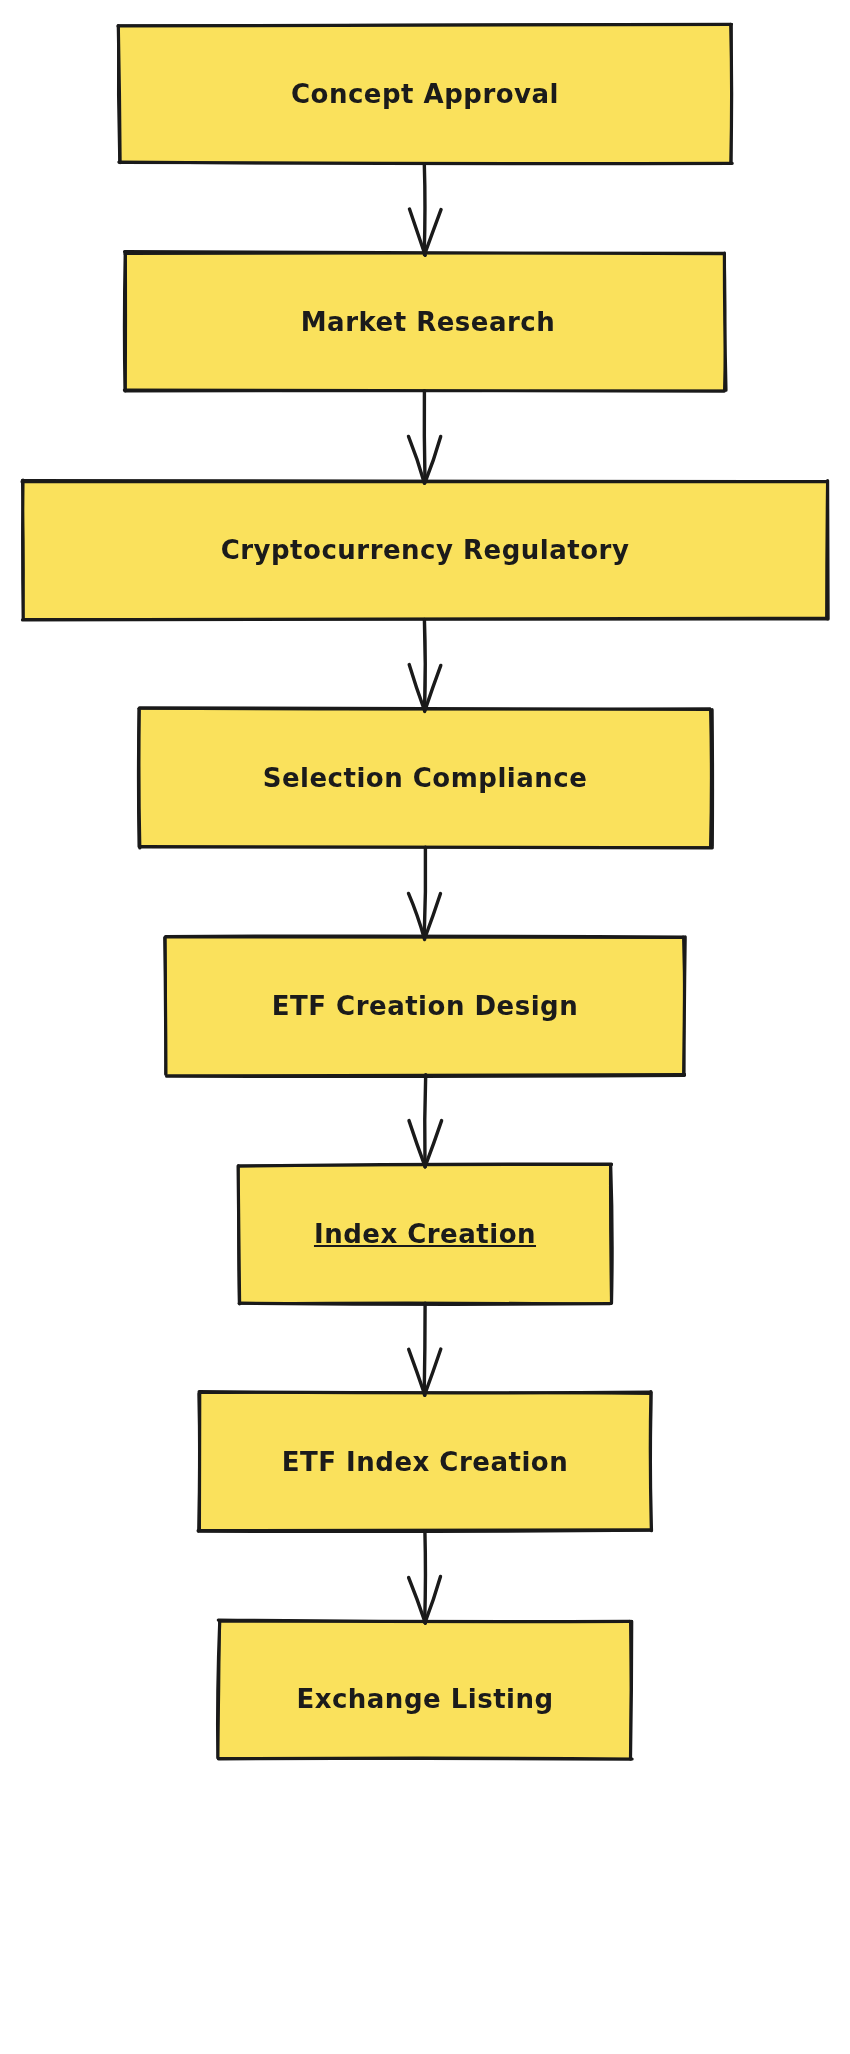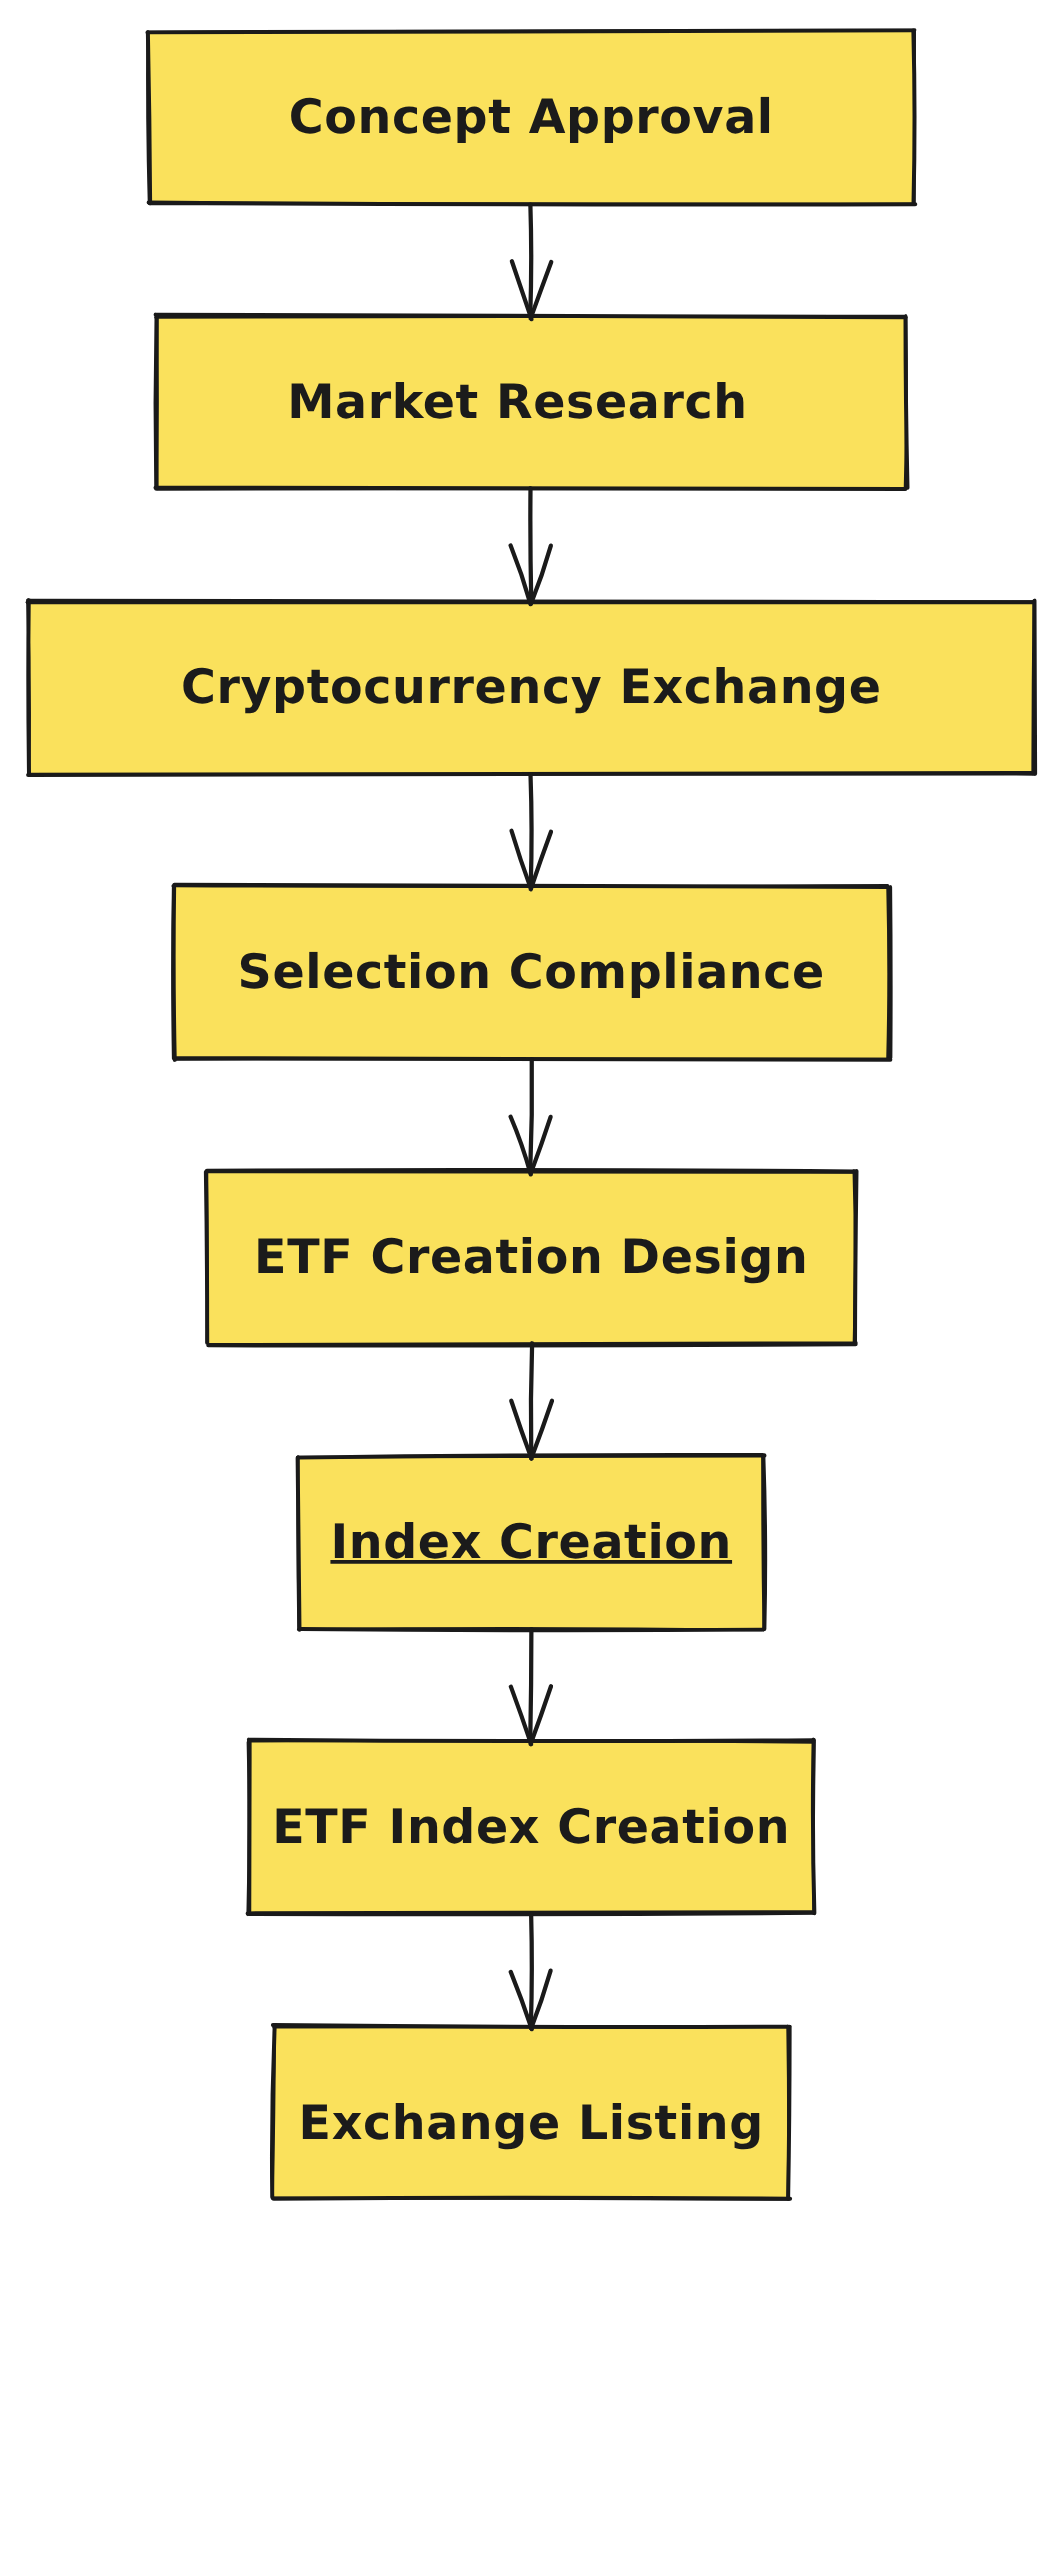--- a/index.html
+++ b/index.html
@@ -20,21 +20,21 @@
     pointer-events:none;
   }
   .node{
     position:absolute;
     box-sizing:border-box;
     display:flex;
     align-items:center;
     justify-content:center;
     background:#FAE15C;
     color:#1B1B1B;
-    font-size:38px;
+    font-size:26px;
     font-weight:600;
     letter-spacing:0.5px;
     line-height:1.1;
     white-space:nowrap;
     z-index:2;
   }
   .node-label{
     display:block;
     text-align:center;
   }
@@ -137,25 +137,25 @@
       <path d="M440.8,1349.0 Q432.9,1372.5 424.5,1395.2" fill="none" stroke="#1A1A1A" stroke-width="3.4" stroke-linecap="round" stroke-linejoin="round"></path>
       <path d="M424.9,1531.1 Q426.1,1574.9 424.7,1621.2" fill="none" stroke="#1A1A1A" stroke-width="3.4" stroke-linecap="round" stroke-linejoin="round"></path>
       <path d="M408.6,1577.5 Q417.4,1599.2 425.4,1623.3" fill="none" stroke="#1A1A1A" stroke-width="3.4" stroke-linecap="round" stroke-linejoin="round"></path>
       <path d="M440.5,1576.5 Q433.7,1600.1 424.9,1622.8" fill="none" stroke="#1A1A1A" stroke-width="3.4" stroke-linecap="round" stroke-linejoin="round"></path>
     </svg>
 
   <div id="node-container">
       <div class="node" style="left: 119px; top: 25px; width: 612px; height: 138px; background: transparent;">
         <span class="node-label">Concept Approval</span>
       </div>
-      <div class="node" style="left: 114px; top: 253px; width: 600px; height: 138px; background: transparent; align-items: center;">
+      <div class="node" style="left: 128px; top: 253px; width: 600px; height: 138px; background: transparent; align-items: center;">
         <span class="node-label">Market Research</span>
       </div>
       <div class="node" style="left: 23px; top: 481px; width: 804px; height: 138px; background: transparent;">
-        <span class="node-label">Cryptocurrency Exchange</span>
+        <span class="node-label">Cryptocurrency Regulatory</span>
       </div>
       <div class="node" style="left: 139px; top: 709px; width: 572px; height: 138px; background: transparent;">
         <span class="node-label">Selection Compliance</span>
       </div>
       <div class="node" style="left: 166px; top: 937px; width: 518px; height: 138px; background: transparent;">
         <span class="node-label">ETF Creation Design</span>
       </div>
       <div class="node" style="left: 239px; top: 1165px; width: 372px; height: 138px; background: transparent; text-decoration: underline;">
         <span class="node-label">Index Creation</span>
       </div>

